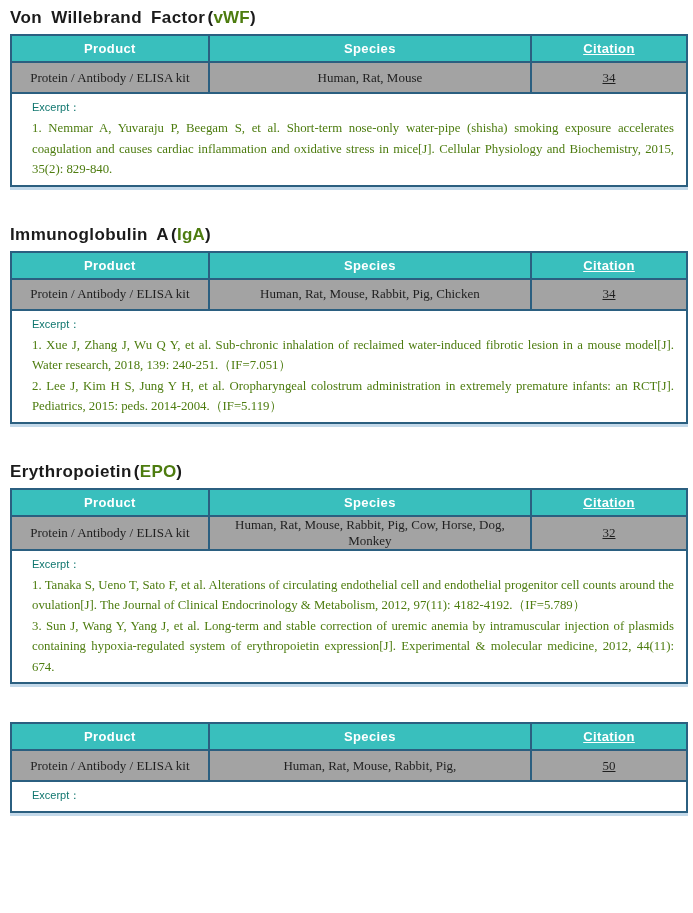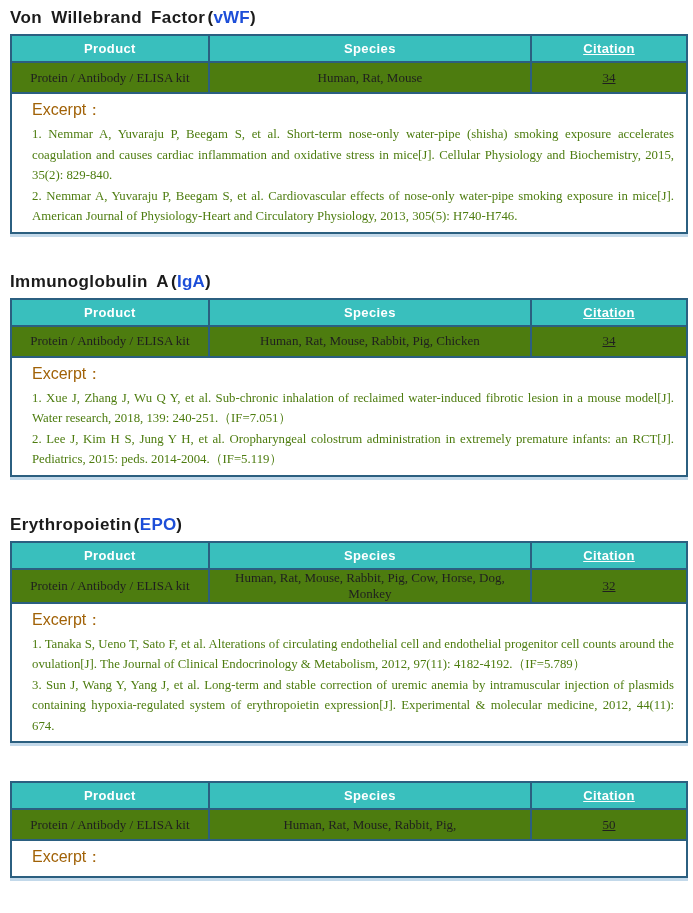--- a/index.html
+++ b/index.html
@@ -19,21 +19,21 @@
   .sec-title {
     margin: 0 0 6px 0;
     font-family: "Liberation Sans", sans-serif;
     font-size: 17px;
     font-weight: bold;
     color: #1b1b1b;
     letter-spacing: 0.4px;
     word-spacing: 4px;
   }
   .sec-title .open { margin-left: 2px; }
-  .sec-title .abbr { color: #1d4ed8; letter-spacing: 0.2px; }
+  .sec-title .abbr { color: #4d7c0f; letter-spacing: 0.2px; }
   .tbl-box {
     border: 2px solid #2b5f80;
     box-shadow: 0 3px 0 #c3d9ea;
     background: #ffffff;
   }
   table {
     width: 100%;
     border-collapse: collapse;
     table-layout: fixed;
   }
@@ -53,36 +53,36 @@
   thead th {
     background: #39bfbd;
     color: #ffffff;
     font-family: "Liberation Sans", sans-serif;
     font-size: 13px;
     font-weight: bold;
     letter-spacing: 0.4px;
     height: 25px;
   }
   tbody td {
-    background: #4d7c0f;
+    background: #a3a3a3;
     font-family: "Liberation Serif", serif;
     font-size: 13px;
     color: #1f1f1f;
     height: 29px;
   }
   .excerpt {
     border-top: 2px solid #2b5f80;
     padding: 4px 12px 5px 20px;
     background: #ffffff;
   }
   .excerpt-label {
     display: block;
     font-family: "Liberation Sans", sans-serif;
-    font-size: 16px;
-    color: #a16207;
+    font-size: 11px;
+    color: #0f766e;
     margin: 2px 0 3px 0;
   }
   .ref {
     margin: 0;
     font-family: "Liberation Serif", serif;
     font-size: 12.8px;
     line-height: 20.5px;
     text-align: justify;
     color: #4d7c0f;
   }
@@ -110,21 +110,20 @@
         <tr>
           <td>Protein / Antibody / ELISA kit</td>
           <td>Human, Rat, Mouse</td>
           <td>34</td>
         </tr>
       </tbody>
     </table>
     <div class="excerpt">
       <span class="excerpt-label">Excerpt：</span>
       <p class="ref">1. Nemmar A, Yuvaraju P, Beegam S, et al. Short-term nose-only water-pipe (shisha) smoking exposure accelerates coagulation and causes cardiac inflammation and oxidative stress in mice[J]. Cellular Physiology and Biochemistry, 2015, 35(2): 829-840.</p>
-      <p class="ref">2. Nemmar A, Yuvaraju P, Beegam S, et al. Cardiovascular effects of nose-only water-pipe smoking exposure in mice[J]. American Journal of Physiology-Heart and Circulatory Physiology, 2013, 305(5): H740-H746.</p>
     </div>
   </div>
 </div>
 
 <div class="section">
   <h2 class="sec-title"><span>Immunoglobulin A</span><span class="open">(</span><span class="abbr">IgA</span><span>)</span></h2>
   <div class="tbl-box">
     <table>
       <colgroup>
           <col class="c-product">

